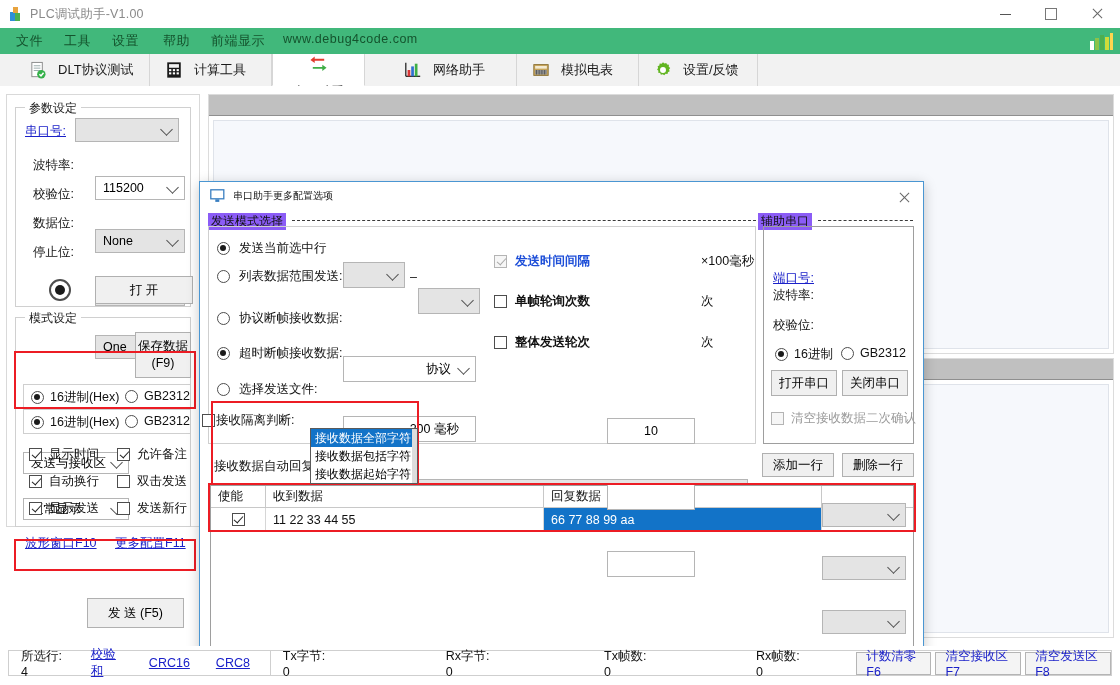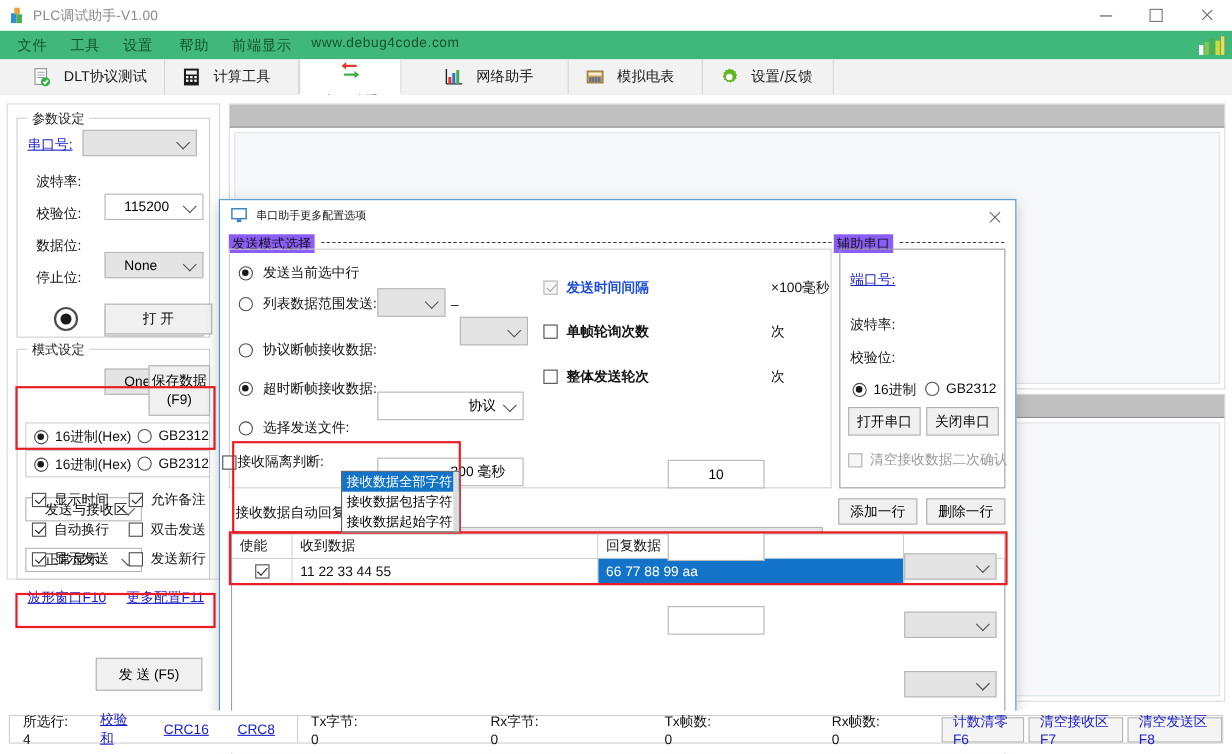--- a/index.html
+++ b/index.html
@@ -85,21 +85,21 @@
     position: absolute; top: -8px; left: 9px; background: #fff; padding: 0 4px;
     font-size: 12px; color: #222;
   }
   .row { position: absolute; display: flex; align-items: center; }
   .lbl { font-size: 12.5px; color: #111; }
   .lbl-link { font-size: 12.5px; color: #1b21c9; text-decoration: underline; }
 
   .combo {
     position: relative; box-sizing: border-box; background: #e4e4e4;
     border: 1px solid #b5b5b5; display: flex; align-items: center;
-    padding-left: 17px; font-size: 12.5px; color: #000;
+    padding-left: 7px; font-size: 12.5px; color: #000;
   }
   .combo.white { background: #ffffff; }
   .combo .chev {
     position: absolute; right: 7px; top: 50%; width: 8px; height: 8px;
     margin-top: -5px; border-right: 1.4px solid #505050; border-bottom: 1.4px solid #505050;
     transform: rotate(45deg);
   }
   .btn {
     box-sizing: border-box; background: #f0f0f0; border: 1px solid #b0b0b0;
     display: flex; align-items: center; justify-content: center;
@@ -604,21 +604,21 @@
       </div>
       <div class="combo white" style="left:407px; top:145px; width:88px; height:26px; justify-content:center; padding-left:0;">
         <span></span>
       </div>
       <div class="row" style="left:501px; top:152px;">
         <span class="lbl">次</span>
       </div>
 
       <div class="solidbox" style="left:563px; top:44px; width:151px; height:218px; border-color:#9e9e9e;"></div>
 
-      <div class="row" style="left:573px; top:64px;">
+      <div class="row" style="left:573px; top:88px;">
         <span class="lbl-link">端口号:</span>
       </div>
       <div class="combo" style="left:622px; top:71px; width:84px; height:24px;">
         <span></span>
         <i class="chev"></i>
       </div>
 
       <div class="row" style="left:573px; top:105px;">
         <span class="lbl">波特率:</span>
       </div>

